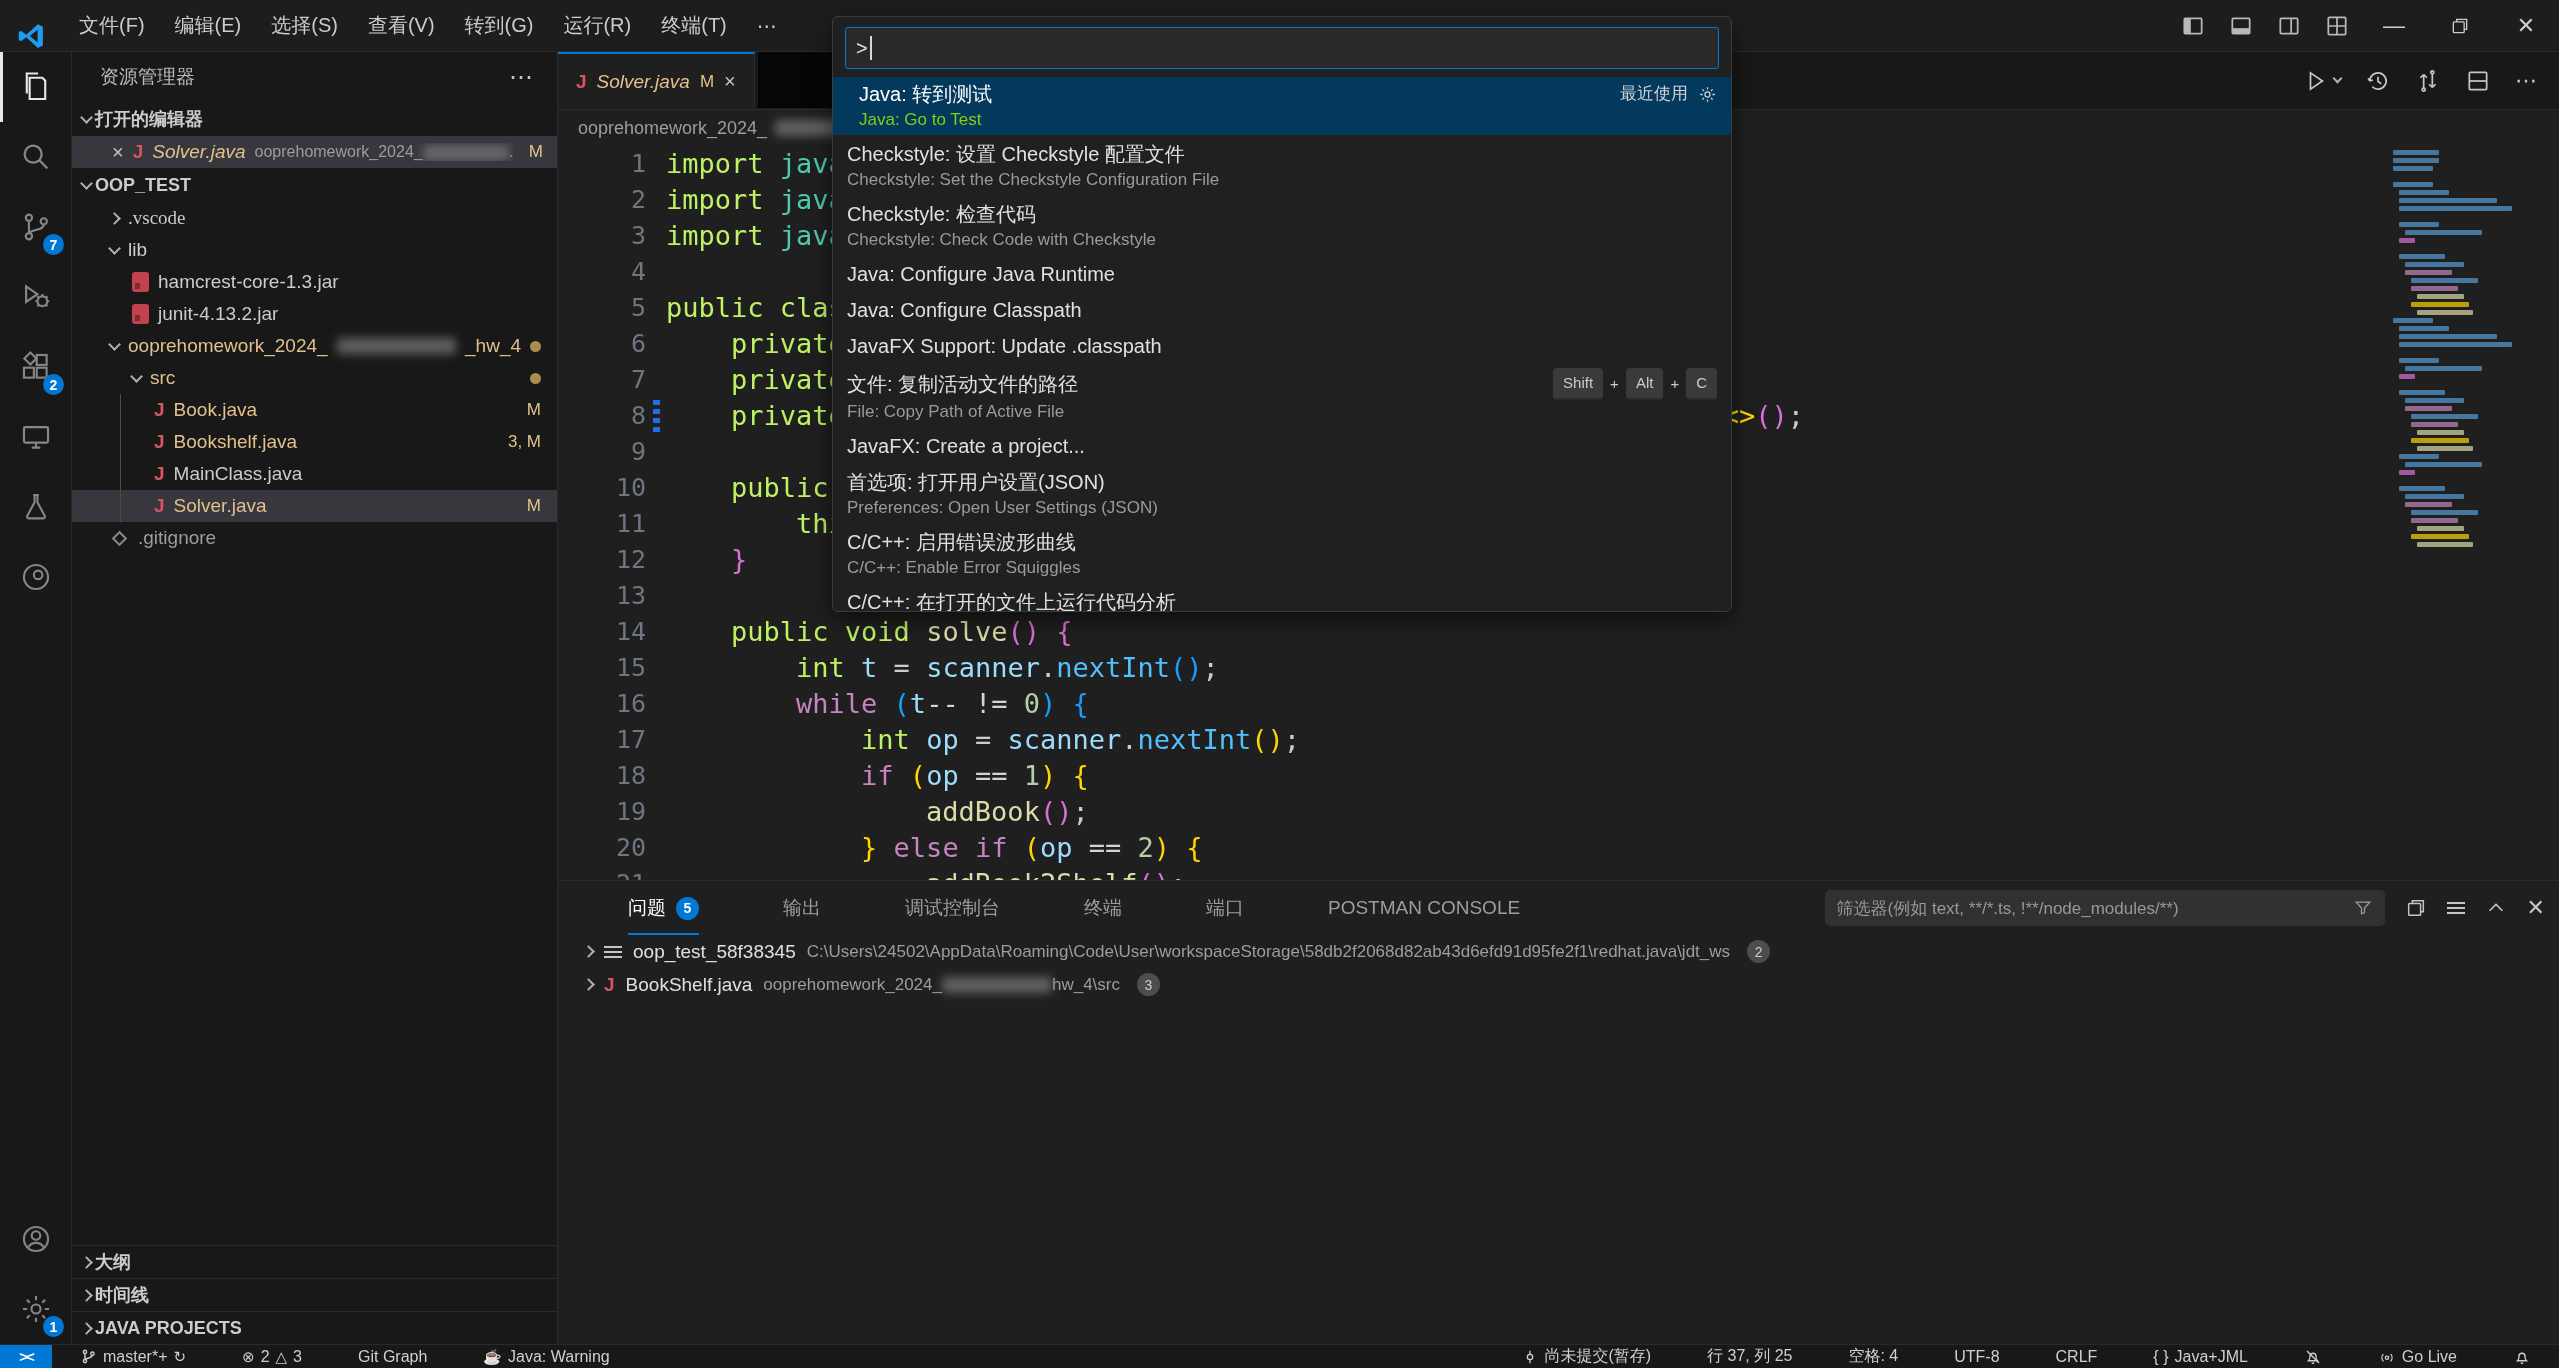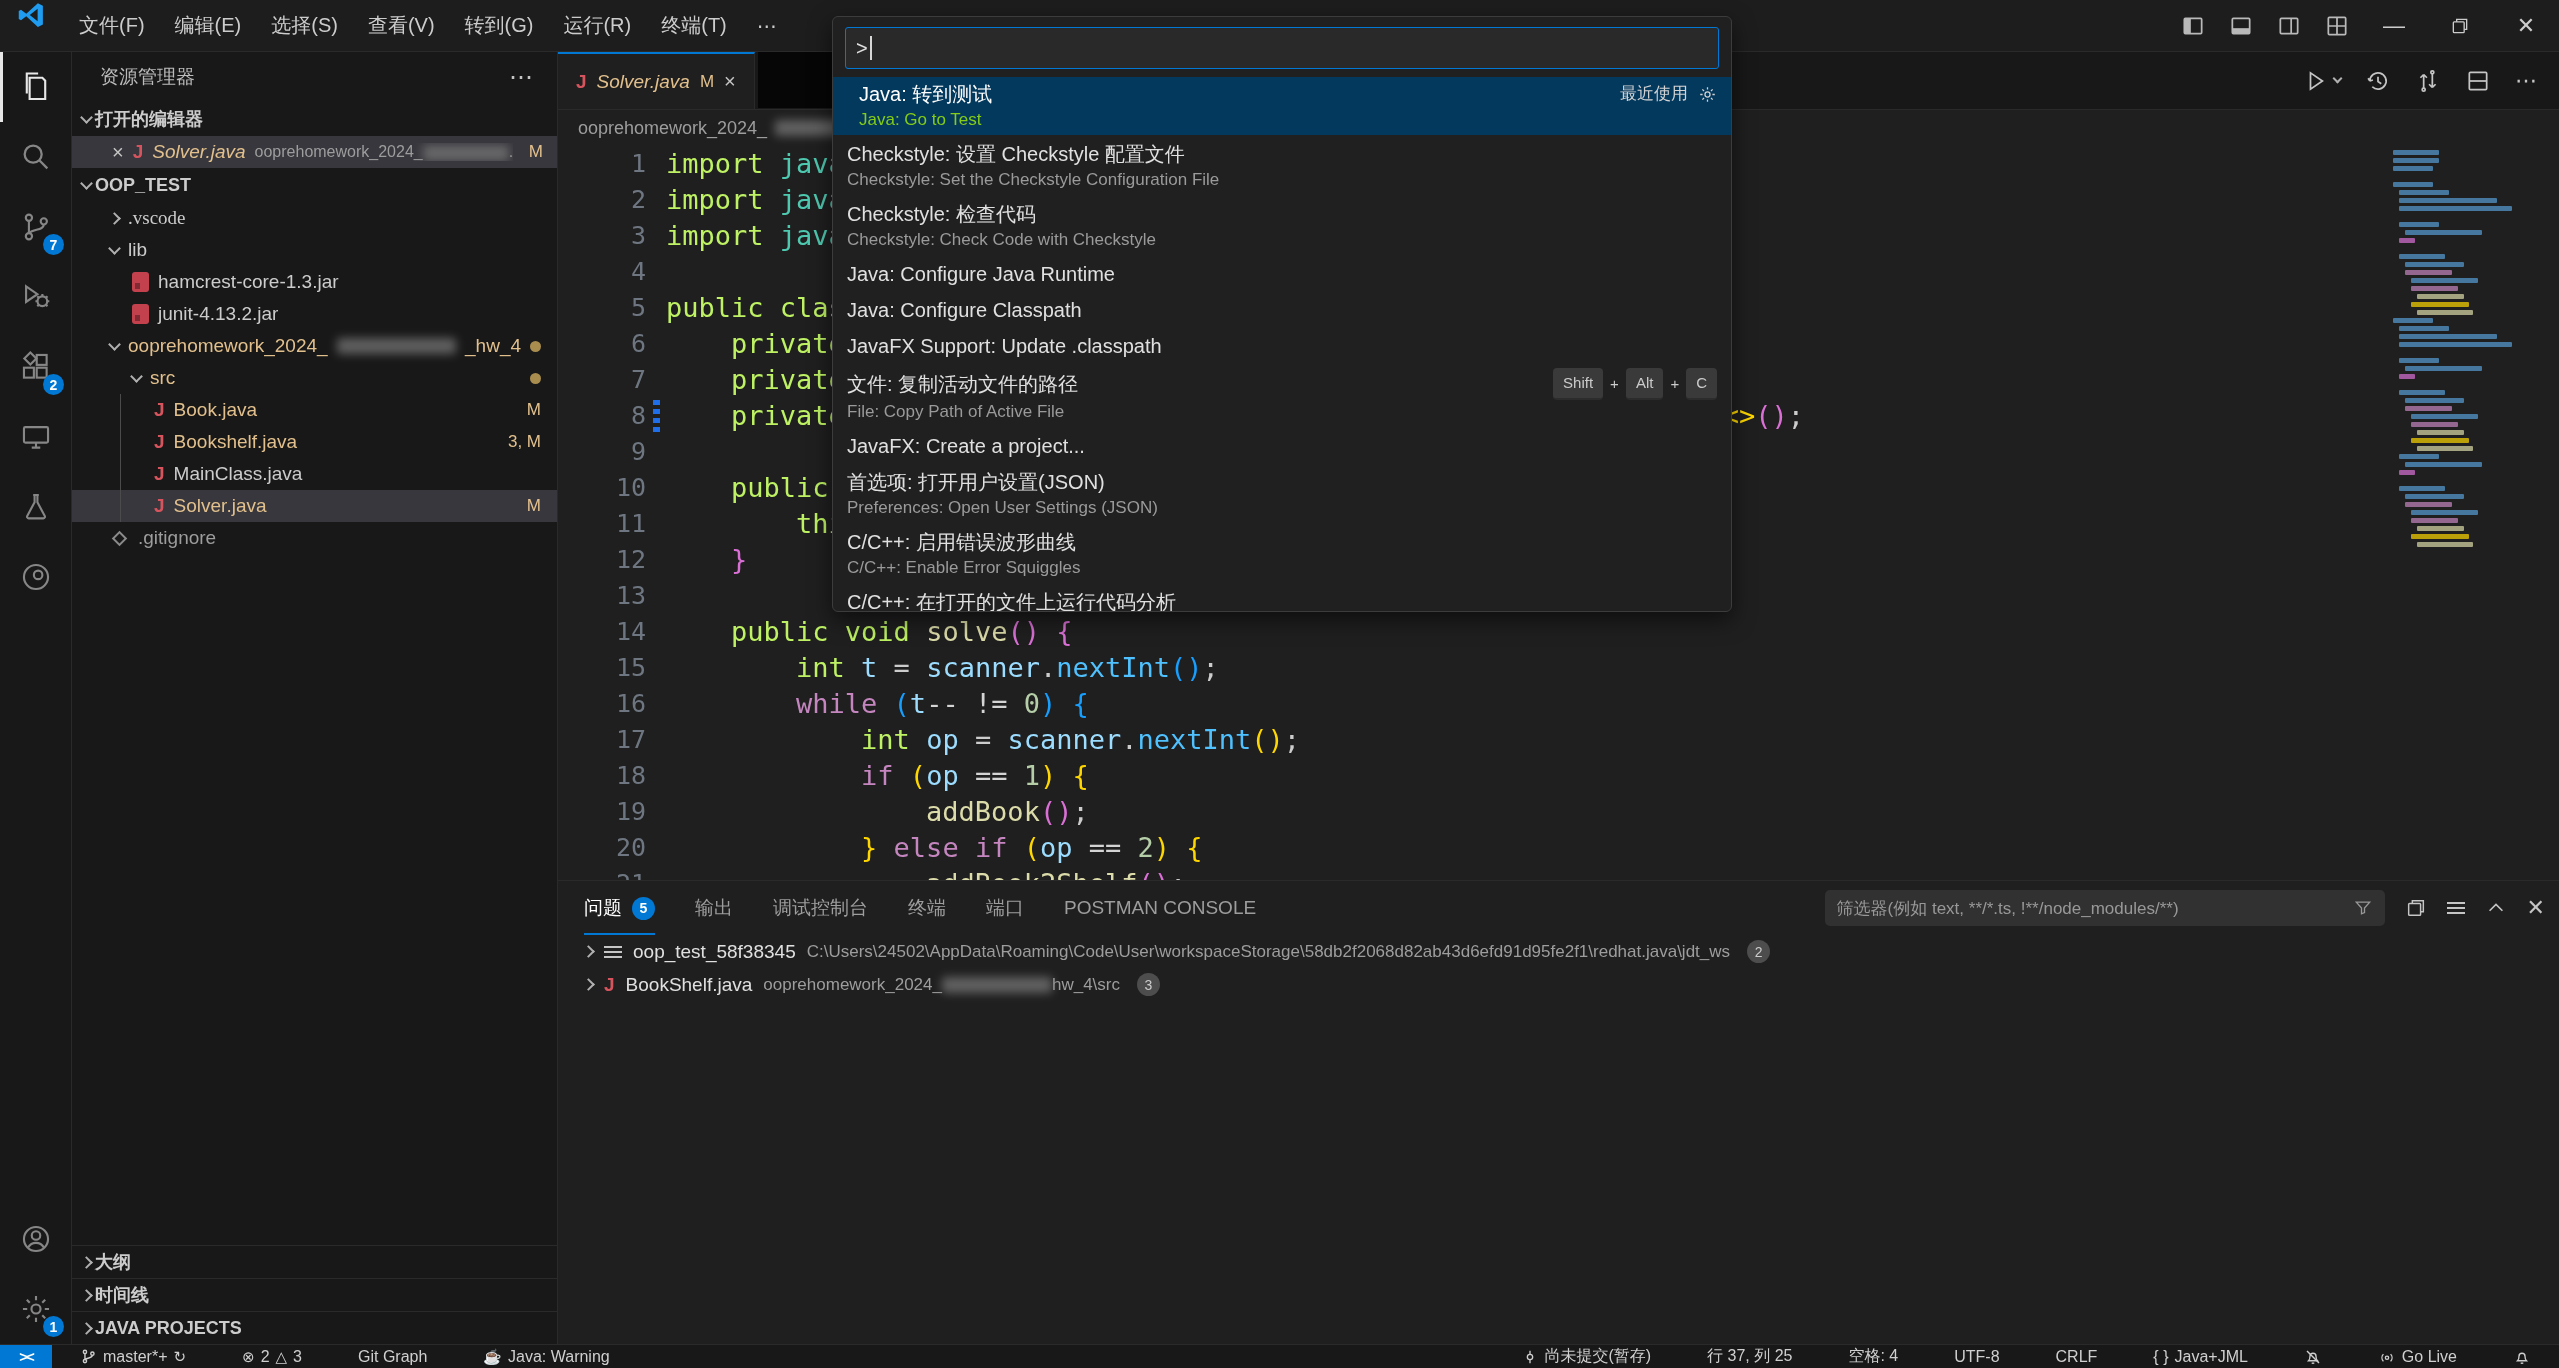--- a/index.html
+++ b/index.html
@@ -3,21 +3,21 @@
 <meta charset="utf-8">
 <style>
   * { box-sizing: border-box; margin: 0; padding: 0; }
   html,body { width:2559px; height:1368px; overflow:hidden; }
   body { position:relative; background:#1f1f1f; color:#cccccc;
          font-family:"Liberation Sans", sans-serif; }
   svg { display:block; }
 
   
   #titlebar { position:absolute; left:0; top:0; right:0; height:52px; background:#1d1d1d;
-              border-bottom:1px solid #2a2a2a; display:flex; align-items:flex-start; z-index:5; }
+              border-bottom:1px solid #2a2a2a; display:flex; align-items:flex-end; z-index:5; }
   #logo { margin:0 18px 0 16px; }
   #menubar { display:flex; align-items:center; height:100%; }
   .menu-item { padding:0 15px; font-size:20px; color:#cccccc; height:100%; display:flex; align-items:center; }
   #title-right { position:absolute; right:0; top:0; height:52px; display:flex; align-items:center; }
   .layout-icon { margin:0 11px; color:#b9b9b9; }
   .win-btn { width:66px; height:52px; display:flex; align-items:center; justify-content:center;
              color:#cccccc; font-size:22px; }
 
   
   #activitybar { position:absolute; left:0; top:52px; bottom:24px; width:72px; background:#181818;
@@ -102,21 +102,21 @@
   .pi.selected .en { color:#84cc16; }
   .zh-right { margin-left:auto; display:flex; align-items:center; gap:10px; font-size:17px; color:#d2d2d2; }
   .keys { margin-left:auto; display:flex; align-items:center; gap:7px; font-size:15px; color:#cccccc; }
   .key { background:#3a3a3a; border-radius:4px; padding:1px 10px; border-bottom:2px solid #2c2c2c; }
 
   
   #panel { position:absolute; left:558px; top:880px; right:0; bottom:24px; background:#1f1f1f;
            border-top:1px solid #2a2a2a; }
   #panel-tabs { height:54px; display:flex; align-items:center; padding-left:26px; gap:40px;
                 font-size:19px; color:#9d9d9d; }
-  .ptab { display:flex; align-items:center; gap:10px; height:54px; }
+  .ptab { display:flex; align-items:center; gap:10px; height:54px;margin-left:44px; }
   .ptab.active { color:#ffffff; box-shadow:inset 0 -2px 0 #0078d4; }
   .pbadge { background:#0078d4; color:#fff; border-radius:12px; min-width:23px; height:23px; font-size:14px;
             font-weight:bold; display:flex; align-items:center; justify-content:center; }
   #panel-actions { position:absolute; right:14px; top:9px; display:flex; align-items:center; gap:20px;
                    color:#c5c5c5; }
   #filter-box { width:560px; height:36px; background:#313131; border-radius:5px; display:flex;
                 align-items:center; padding:0 12px; color:#989898; font-size:17px; gap:10px; }
   #filter-box .ph { flex:1; white-space:nowrap; overflow:hidden; }
   .prow { height:33px; display:flex; align-items:center; gap:11px; padding-left:26px; font-size:19px; }
   .prow .pname { color:#e0e0e0; }

